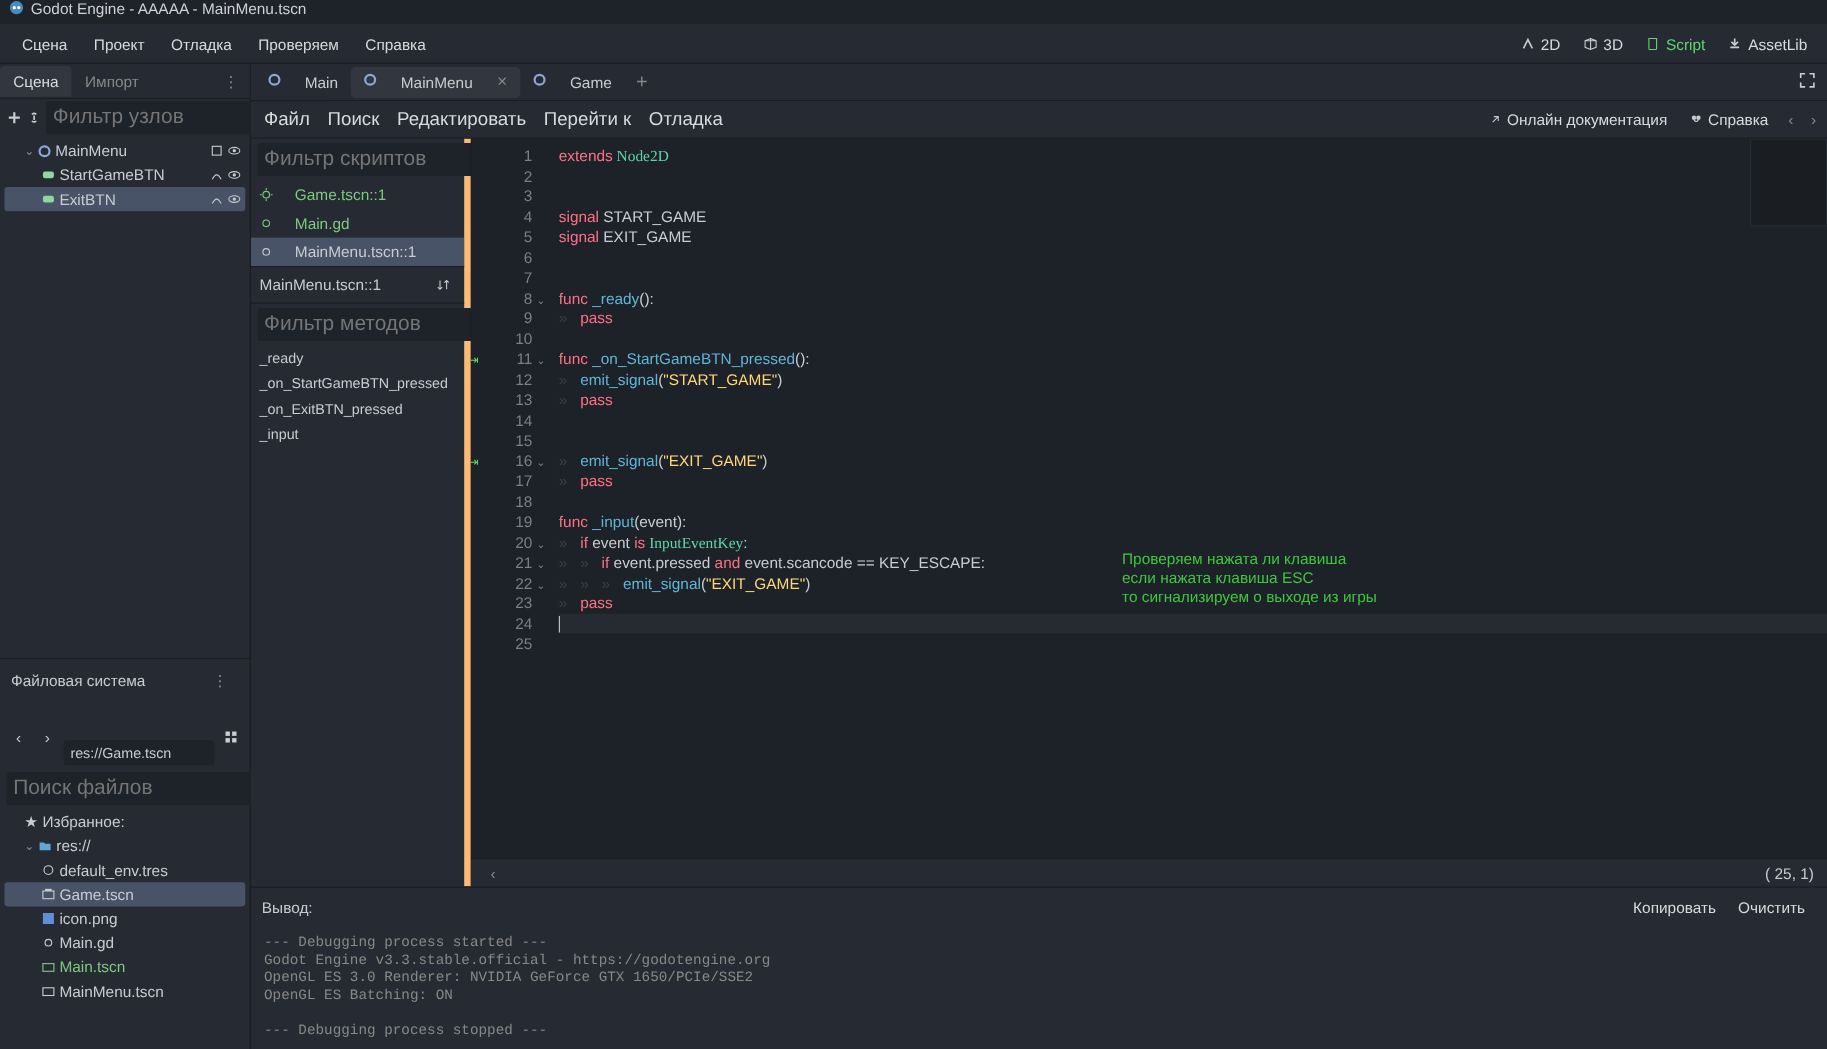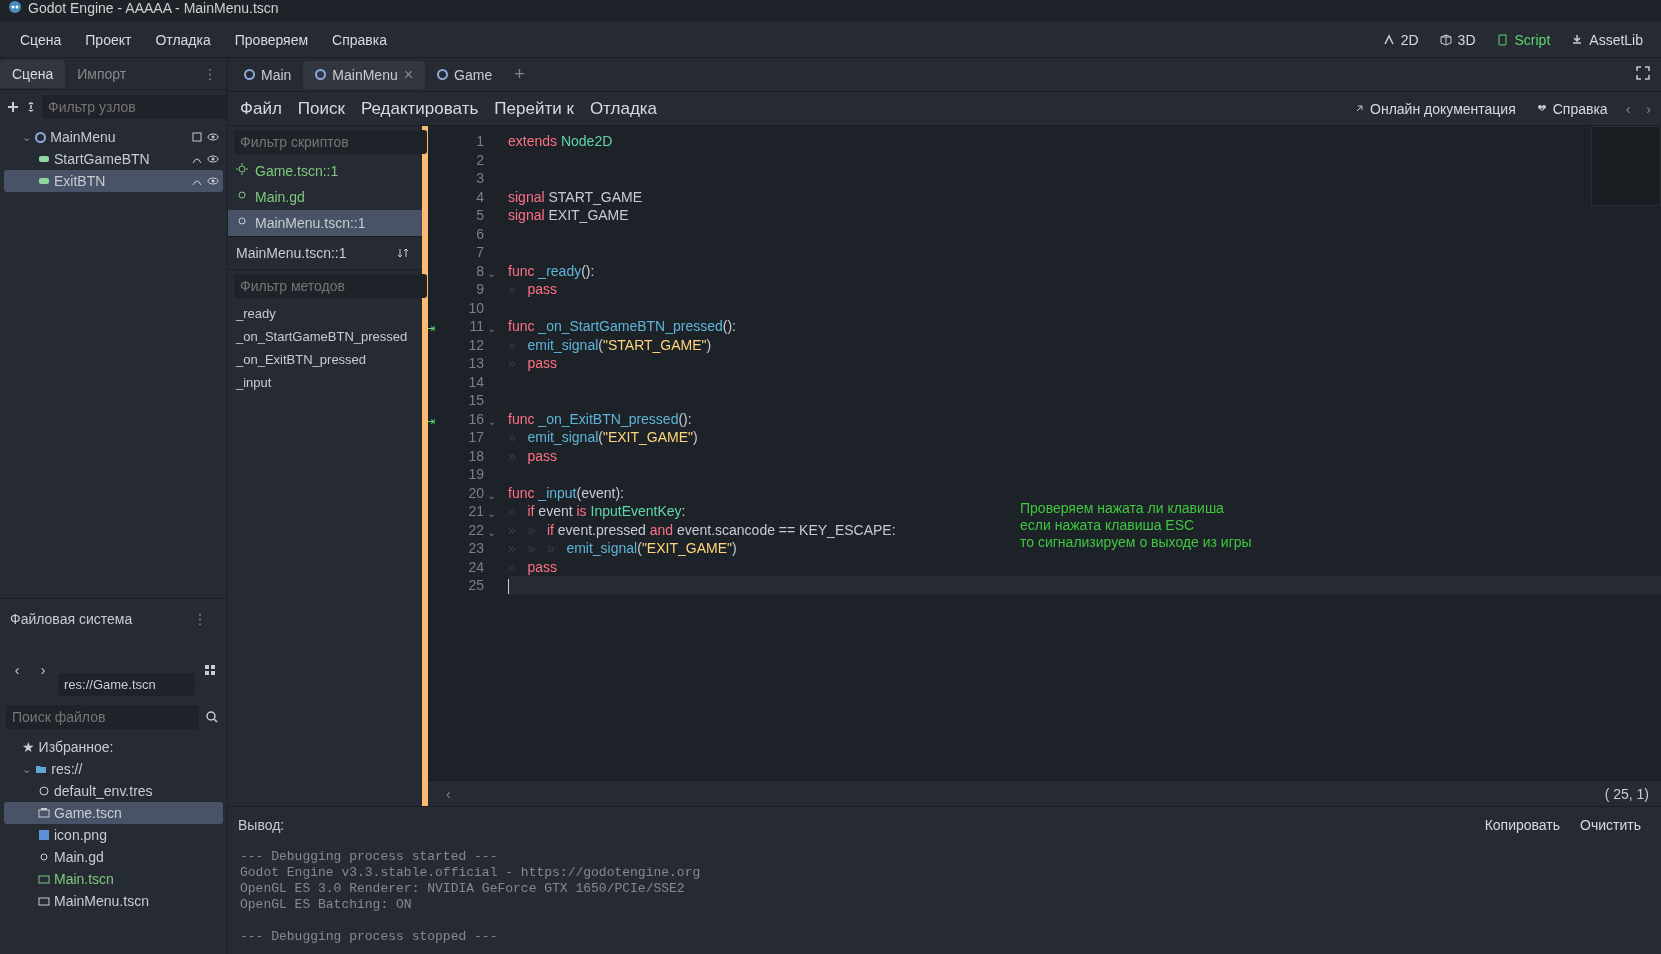--- a/index.html
+++ b/index.html
@@ -14,45 +14,45 @@
 .ws-btn.active { color:#5fd66f; }
 .ws-btn svg { width:14px; height:14px; }
 .main-area { flex:1; display:flex; overflow:hidden; }
 .left-col { width:228px; display:flex; flex-direction:column; background:#262b33; border-right:1px solid #1a1d22; }
 .panel-tabs { display:flex; align-items:center; height:32px; background:#262b33; border-bottom:1px solid #1a1d22; }
 .panel-tab { padding:6px 12px; color:#888; cursor:pointer; }
 .panel-tab.active { background:#32363e; color:#d8dadd; border-radius:4px 4px 0 0; }
 .panel-tab-more { margin-left:auto; padding:6px 10px; color:#888; cursor:pointer; }
 .toolbar-row { display:flex; align-items:center; gap:4px; padding:4px 6px; height:34px; }
 .icon-btn { width:22px; height:22px; display:flex; align-items:center; justify-content:center; cursor:pointer; color:#c8ccd0; border-radius:3px; }
-.filter-input { flex:1; background:#1e2229; border:none; color:#a3a3a3; padding:4px 6px; border-radius:3px; font-size:14px; }
+.filter-input { flex:1; background:#1e2229; border:none; color:#a3a3a3; padding:4px 6px; border-radius:3px; font-size:19px; }
 .tree { flex:1; overflow:auto; padding:2px 4px; }
 .tree-row { display:flex; align-items:center; gap:4px; padding:3px 4px; cursor:pointer; border-radius:3px; }
 .tree-row.selected { background:#495367; }
 .tree-row .tree-icons { margin-left:auto; display:flex; gap:4px; }
 .tree-indent1 { padding-left:18px; }
 .tree-indent2 { padding-left:34px; }
 .fs-panel { border-top:1px solid #1a1d22; }
 .fs-header { display:flex; align-items:center; padding:6px 10px; }
 .fs-header span { flex:1; }
 .fs-nav { display:flex; align-items:center; gap:4px; padding:4px 6px; }
 .fs-path { flex:1; background:#1e2229; padding:4px 6px; color:#c8ccd0; border-radius:3px; font-size:13px;margin-top:30px; }
 .right-col { flex:1; display:flex; flex-direction:column; overflow:hidden; }
 .scene-tabs { height:34px; background:#262b33; display:flex; align-items:center; border-bottom:1px solid #1a1d22; padding-left:4px; }
-.scene-tab { display:flex; align-items:center; gap:6px; padding:6px 12px; cursor:pointer; color:#c8ccd0; }
+.scene-tab { display:flex; gap:22px; padding:6px 12px; cursor:pointer; color:#c8ccd0; }
 .scene-tab-circle { width:11px; height:11px; border:2px solid #8aa8d8; border-radius:50%; }
 .scene-tab.active { background:#32363e; border-radius:4px; }
 .scene-tab-close { color:#888; font-size:16px; line-height:1; }
 .plus-tab { padding:6px 10px; color:#888; font-size:18px; cursor:pointer; }
 .distraction-btn { margin-left:auto; padding:6px 10px; cursor:pointer; }
 .editor-row { flex:1; display:flex; overflow:hidden; }
 .script-list { width:200px; background:#262b33; border-right:6px solid #fdba74; display:flex; flex-direction:column; }
 .script-filter { padding:4px 6px; display:flex; align-items:center; gap:4px; }
 .script-items { flex:0 0 auto; max-height:240px; overflow:auto; }
-.script-item { display:flex; gap:7px; padding:5px 8px; cursor:pointer; color:#c8ccd0; }
+.script-item { display:flex; align-items:center; gap:20px; padding:5px 8px; cursor:pointer; color:#c8ccd0; }
 .script-item.active { background:#495367; }
 .script-item.green { color:#7fc97f; }
 .method-header { display:flex; align-items:center; padding:5px 8px; border-top:1px solid #1a1d22; border-bottom:1px solid #1a1d22; margin-top:auto; }
 .method-header span { flex:1; }
 .method-filter { padding:4px 6px; display:flex; align-items:center; gap:4px; }
 .method-list { flex:1; overflow:auto; }
 .method-item { padding:4px 8px; cursor:pointer; color:#c8ccd0; font-size:13px; }
 .code-area { flex:1; display:flex; flex-direction:column; overflow:hidden; background:#1d2229; position:relative; }
 .code-topbar { display:flex; align-items:center; height:34px; border-bottom:1px solid #1a1d22; padding:0 4px; background:#262b33; }
 .code-topbar .menubar-item { padding:5px 8px; font-size:17px; }
@@ -60,21 +60,21 @@
 .help-link { display:flex; align-items:center; gap:5px; padding:5px 8px; cursor:pointer; color:#d8dadd; font-size:13px; }
 .nav-arrow { padding:4px 6px; cursor:pointer; color:#888; }
 .code-body { flex:1; display:flex; overflow:auto; font-family:"Consolas","Courier New",monospace; font-size:14px; line-height:18.5px; position:relative; }
 .gutter { width:62px; background:#1d2229; text-align:right; padding:6px 6px 6px 0; color:#7a7f88; user-select:none; }
 .gutter-line { height:18.5px; position:relative; }
 .gutter-line .fold { position:absolute; right:-12px; top:3px; color:#7a7f88; font-size:10px; }
 .gutter-line .signal { position:absolute; left:-2px; top:2px; color:#5fd66f; font-size:11px; }
 .code-lines { flex:1; padding:6px 0 6px 18px; position:relative; }
 .code-line { height:18.5px; white-space:pre; color:#c8ccd0; }
 .kw { color:#ff7085; }
-.cls { color:#5fd6a8; }
+.cls { color:#5fd6a8;font-family:Liberation Serif, serif; }
 .fn { color:#5fb5d6; }
 .str { color:#ffd67a; }
 .tab-mark { color:#3a3f48; }
 .cursor-line { background:#262b33; }
 .cursor { display:inline-block; width:1px; height:15px; background:#c8ccd0; vertical-align:middle; }
 .annotation { position:absolute; color:#3fc73f; font-size:14px; line-height:17px; font-family:"Segoe UI",Arial,sans-serif; }
 .minimap { position:absolute; top:0; right:0; width:70px; height:80px; background:#1a1d22; border:1px solid #2a2e36; }
 .code-statusbar { height:26px; background:#262b33; display:flex; align-items:center; justify-content:space-between; padding:0 12px; border-top:1px solid #1a1d22; font-size:13px; color:#c8ccd0; }
 .output-panel { height:148px; background:#262b33; border-top:1px solid #1a1d22; display:flex; flex-direction:column; }
 .output-header { display:flex; align-items:center; padding:6px 10px; }
@@ -434,21 +434,20 @@
             <div class="code-line"></div>
               <div class="code-line"></div>
             <div class="code-line"><span class="kw">func </span><span class="fn">_ready</span><span>():</span></div>
             <div class="code-line"><span class="tab-mark">»   </span><span class="kw">pass</span></div>
             <div class="code-line"></div>
             <div class="code-line"><span class="kw">func </span><span class="fn">_on_StartGameBTN_pressed</span><span>():</span></div>
             <div class="code-line"><span class="tab-mark">»   </span><span class="fn">emit_signal</span><span>(</span><span class="str">"START_GAME"</span><span>)</span></div>
             <div class="code-line"><span class="tab-mark">»   </span><span class="kw">pass</span></div>
             <div class="code-line"></div>
               <div class="code-line"></div>
-            <div class="code-line"><span class="kw">func </span><span class="fn">_on_ExitBTN_pressed</span><span>():</span></div>
             <div class="code-line"><span class="tab-mark">»   </span><span class="fn">emit_signal</span><span>(</span><span class="str">"EXIT_GAME"</span><span>)</span></div>
             <div class="code-line"><span class="tab-mark">»   </span><span class="kw">pass</span></div>
             <div class="code-line"></div>
             <div class="code-line"><span class="kw">func </span><span class="fn">_input</span><span>(event):</span></div>
             <div class="code-line"><span class="tab-mark">»   </span><span class="kw">if</span><span> event </span><span class="kw">is</span><span class="cls"> InputEventKey</span><span>:</span></div>
             <div class="code-line"><span class="tab-mark">»   »   </span><span class="kw">if</span><span> event.pressed </span><span class="kw">and</span><span> event.scancode == KEY_ESCAPE:</span></div>
             <div class="code-line"><span class="tab-mark">»   »   »   </span><span class="fn">emit_signal</span><span>(</span><span class="str">"EXIT_GAME"</span><span>)</span></div>
             <div class="code-line"><span class="tab-mark">»   </span><span class="kw">pass</span></div>
             <div class="code-line cursor-line"><span class="cursor"></span></div>
             <div class="annotation" style="top:374px; left:530px;">

